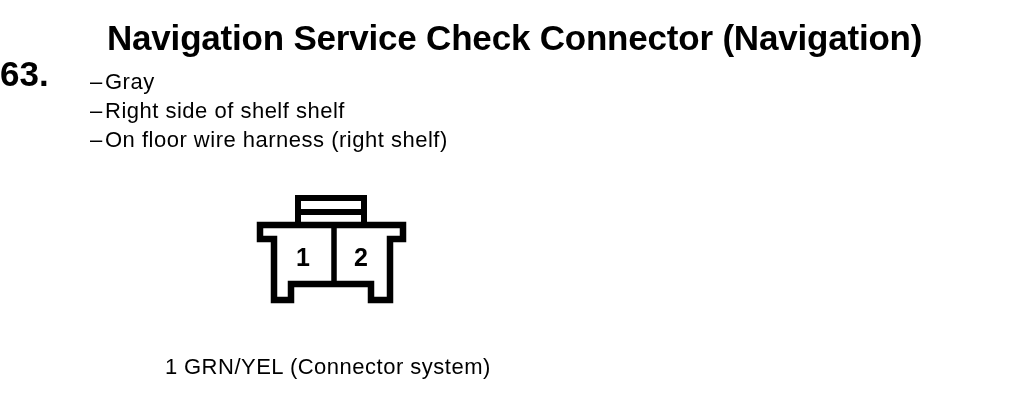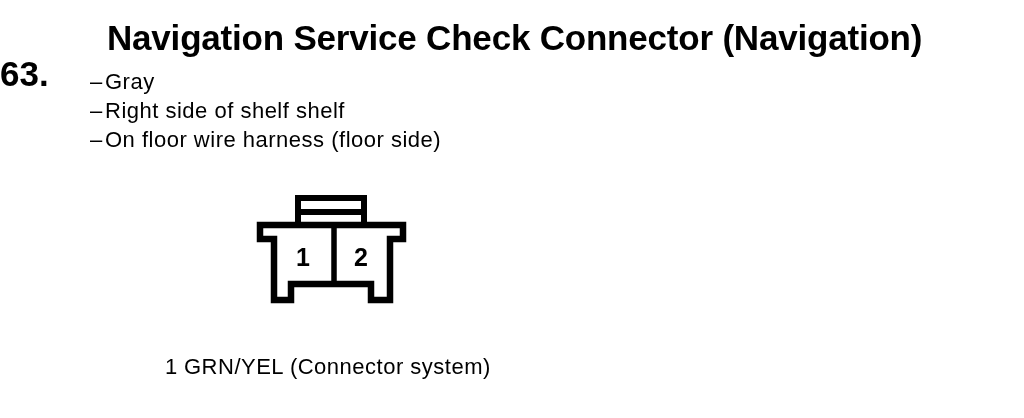--- a/index.html
+++ b/index.html
@@ -104,21 +104,21 @@
   </header>
 
   <ul class="details">
     <li class="detail">
       <span class="marker">–</span><span class="detail-text">Gray</span>
     </li>
     <li class="detail">
       <span class="marker">–</span><span class="detail-text">Right side of shelf shelf</span>
     </li>
     <li class="detail">
-      <span class="marker">–</span><span class="detail-text">On floor wire harness (floor side)</span>
+      <span class="marker">–</span><span class="detail-text">On floor wire harness (right shelf)</span>
     </li>
   </ul>
 
   <svg class="connector" viewBox="250 190 170 120" xmlns="http://www.w3.org/2000/svg">
 
     <path class="outline" d="M 298,224 L 298,198 L 364,198 L 364,224" stroke-width="6"></path>
     <path class="outline" d="M 296,212 L 366,212" stroke-width="6" fill="none"></path>
 
     <path class="outline" d="M 260,225 L 403,225 L 403,239 L 390,239 L 390,300 L 371,300 L 371,284 L 291,284 L 291,300 L 274,300 L 274,239 L 260,239 Z" stroke-width="6.5"></path>
 

